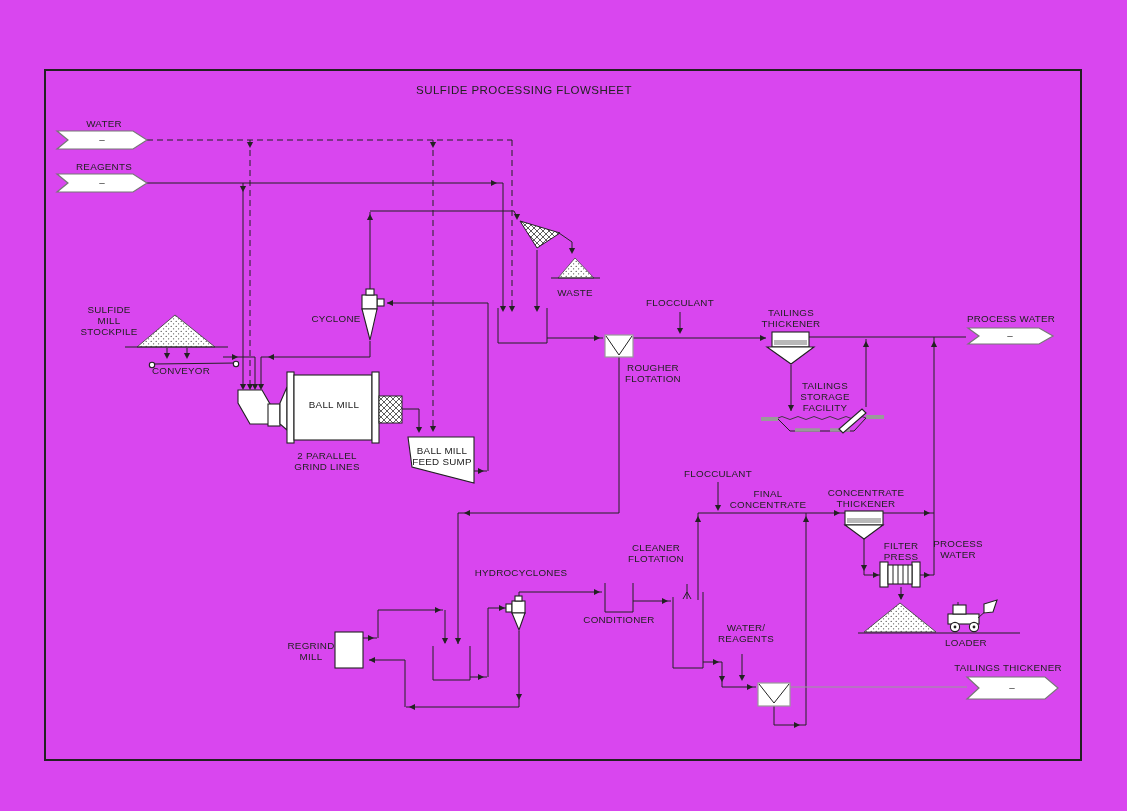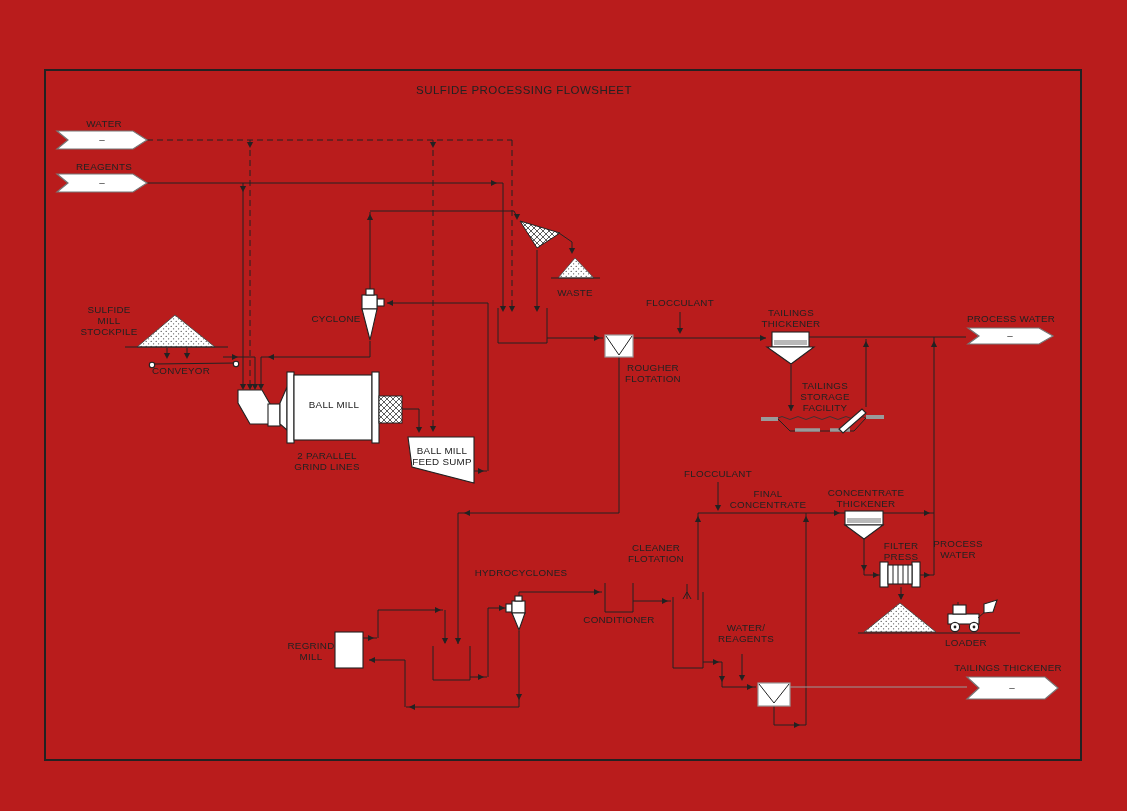--- a/index.html
+++ b/index.html
@@ -1,16 +1,16 @@
 <!DOCTYPE html>
 <html><head>
 <meta charset="utf-8">
 <style>
   html,body{margin:0;padding:0;background:#fff;}
-  .page{position:relative;width:1127px;height:811px;background:#b91c1c;overflow:hidden;
+  .page{position:relative;width:1127px;height:811px;background:#d946ef;overflow:hidden;
         font-family:"Liberation Sans", sans-serif;}
   svg{position:absolute;left:0;top:0;}
   .flow{stroke:#222;stroke-width:1;fill:none;}
   .flow-dash{stroke:#222;stroke-width:1;fill:none;stroke-dasharray:6 4;}
   .gray-flow{stroke:#9a9a9a;stroke-width:1.2;fill:none;}
   .equip{stroke:#222;stroke-width:1.1;fill:#fff;}
   .equip-thin{stroke:#222;stroke-width:1;fill:none;}
   .cell-box{stroke:#9a9a9a;stroke-width:1.2;fill:#fff;}
   .flag{stroke:#777;stroke-width:1.2;fill:#fff;}
   .lbl{fill:#222;font-size:9.8px;letter-spacing:.25px;}

